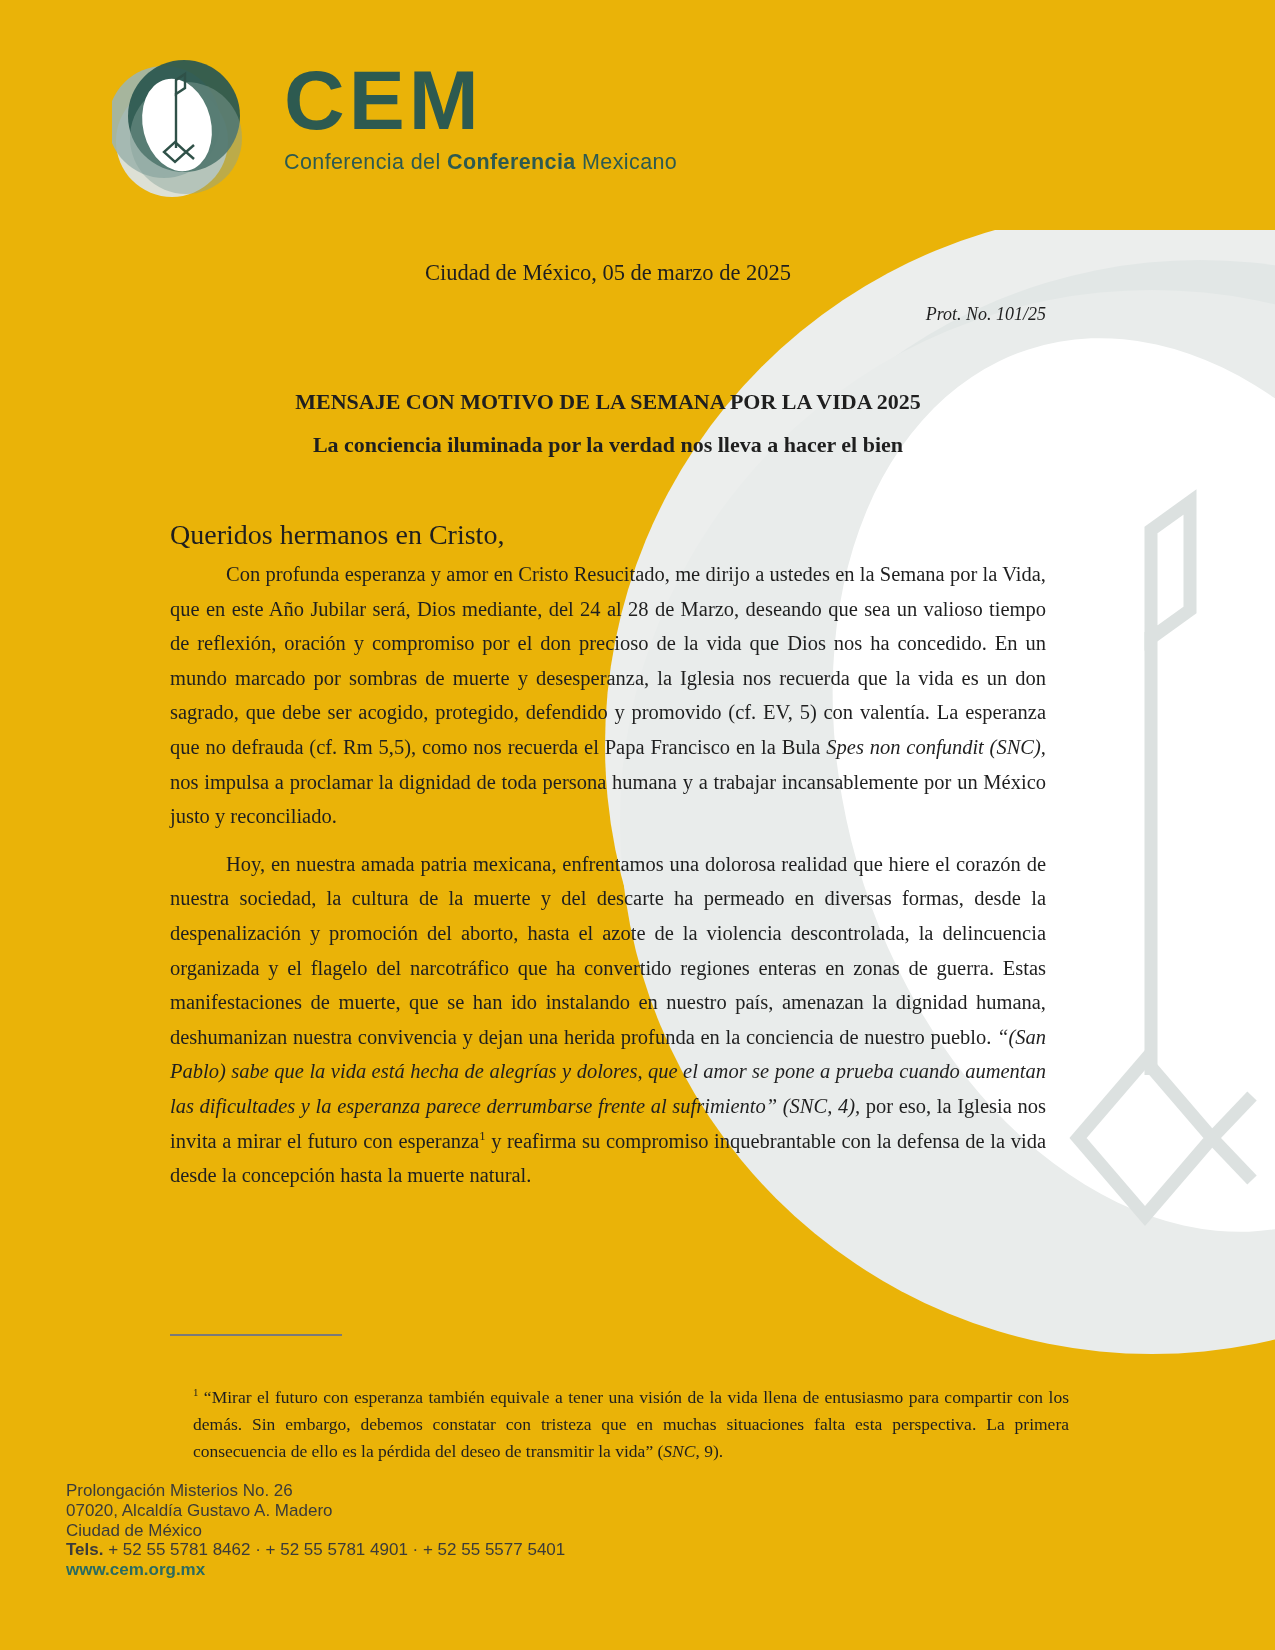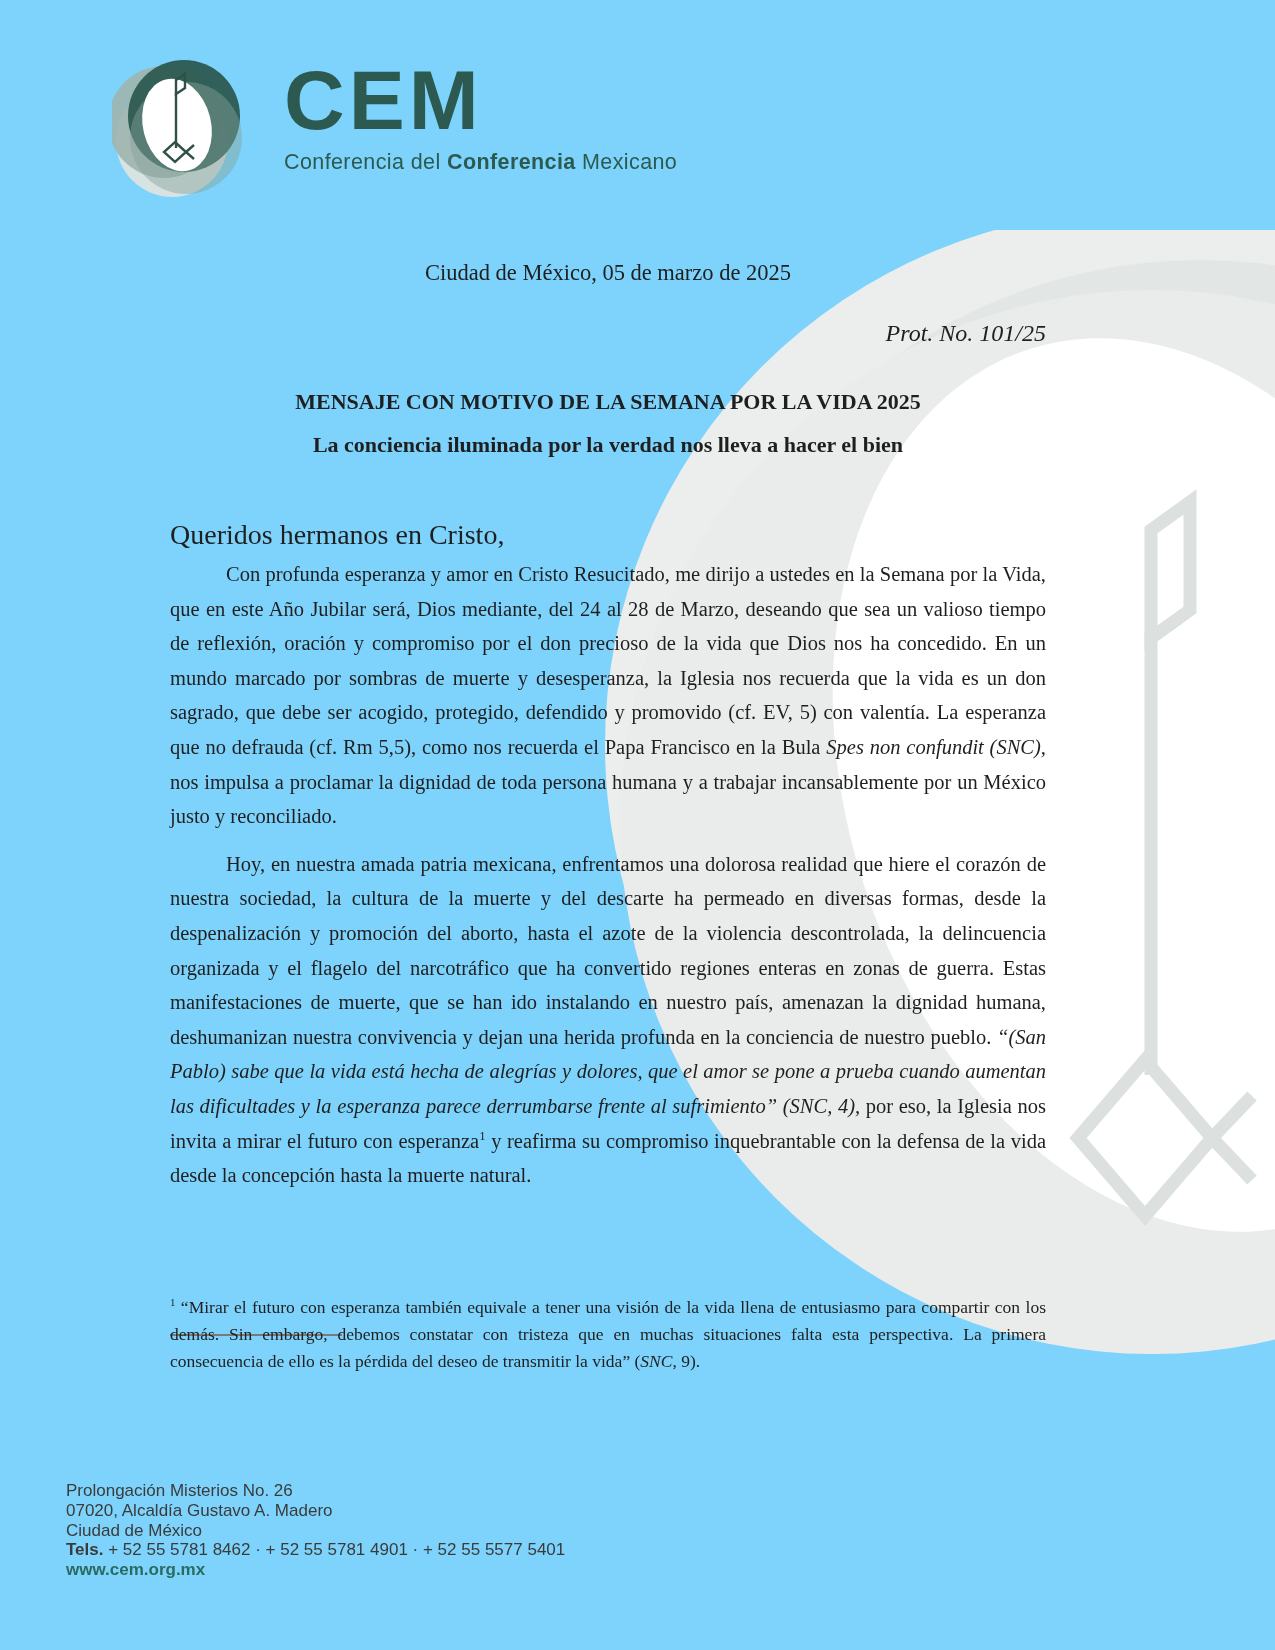--- a/index.html
+++ b/index.html
@@ -1,41 +1,41 @@
 <!DOCTYPE html>
 <html><head>
 <meta charset="utf-8">
 <style>
   html,body{margin:0;padding:0;background:#ffffff;}
   .page{
-    position:relative; width:1275px; height:1650px; background:#7dd3fc;
+    position:relative; width:1275px; height:1650px; background:#eab308;
     overflow:hidden; font-family:"Liberation Serif", serif; color:#1f1f1f;
   }
   
   .watermark{position:absolute; left:540px; top:230px; width:760px; height:1130px; z-index:0; pointer-events:none;}
   
   .logo-wrap{position:absolute; left:112px; top:48px; display:flex; align-items:flex-start; z-index:2;}
   .logo-mark{width:134px; height:152px;}
   .logo-text{margin-left:38px; margin-top:10px; font-family:"Liberation Sans", sans-serif;}
   .logo-acronym{font-size:84px; font-weight:700; letter-spacing:4px; line-height:84px;}
   .logo-tagline{font-size:21.5px; letter-spacing:.4px; margin-top:8px; font-weight:400;}
   .logo-tagline b{font-weight:700;}
   
   .col{position:absolute; left:170px; width:876px; z-index:1;}
   .date-line{top:260px; text-align:center; font-size:22.5px;}
-  .prot-line{top:320px; text-align:right; font-size:24px; font-style:italic;}
+  .prot-line{top:304px; text-align:right; font-size:18px; font-style:italic;}
   .doc-title{top:389px; text-align:center; font-size:22px; font-weight:700;}
   .doc-subtitle{top:432px; text-align:center; font-size:22px; font-weight:700;}
   .salutation{top:519px; font-size:28px;}
   .body-pars{top:557px; font-size:20.5px; line-height:34.6px; text-align:justify;}
   .par{text-indent:56px; margin-bottom:13px;}
   .it{font-style:italic;}
   sup{font-size:0.62em; line-height:0; vertical-align:super;}
   .footnote-rule{position:absolute; left:170px; top:1334px; width:172px; height:2px; background:#7a7a7a; z-index:1;}
-  .footnote{top:1294px; font-size:17.5px; line-height:27px; text-align:justify;}
+  .footnote{top:1384px; font-size:17.5px; line-height:27px; text-align:justify;margin-left:23px;}
   
   .footer{position:absolute; left:66px; top:1481px; z-index:2;
     font-family:"Liberation Sans", sans-serif; font-size:17px; line-height:19.8px; color:#3b3b3a;}
   .footer .bold{font-weight:700;}
   .website{font-weight:700; margin-top:0;}
 </style>
 </head>
 <body>
 
 <div class="page">

